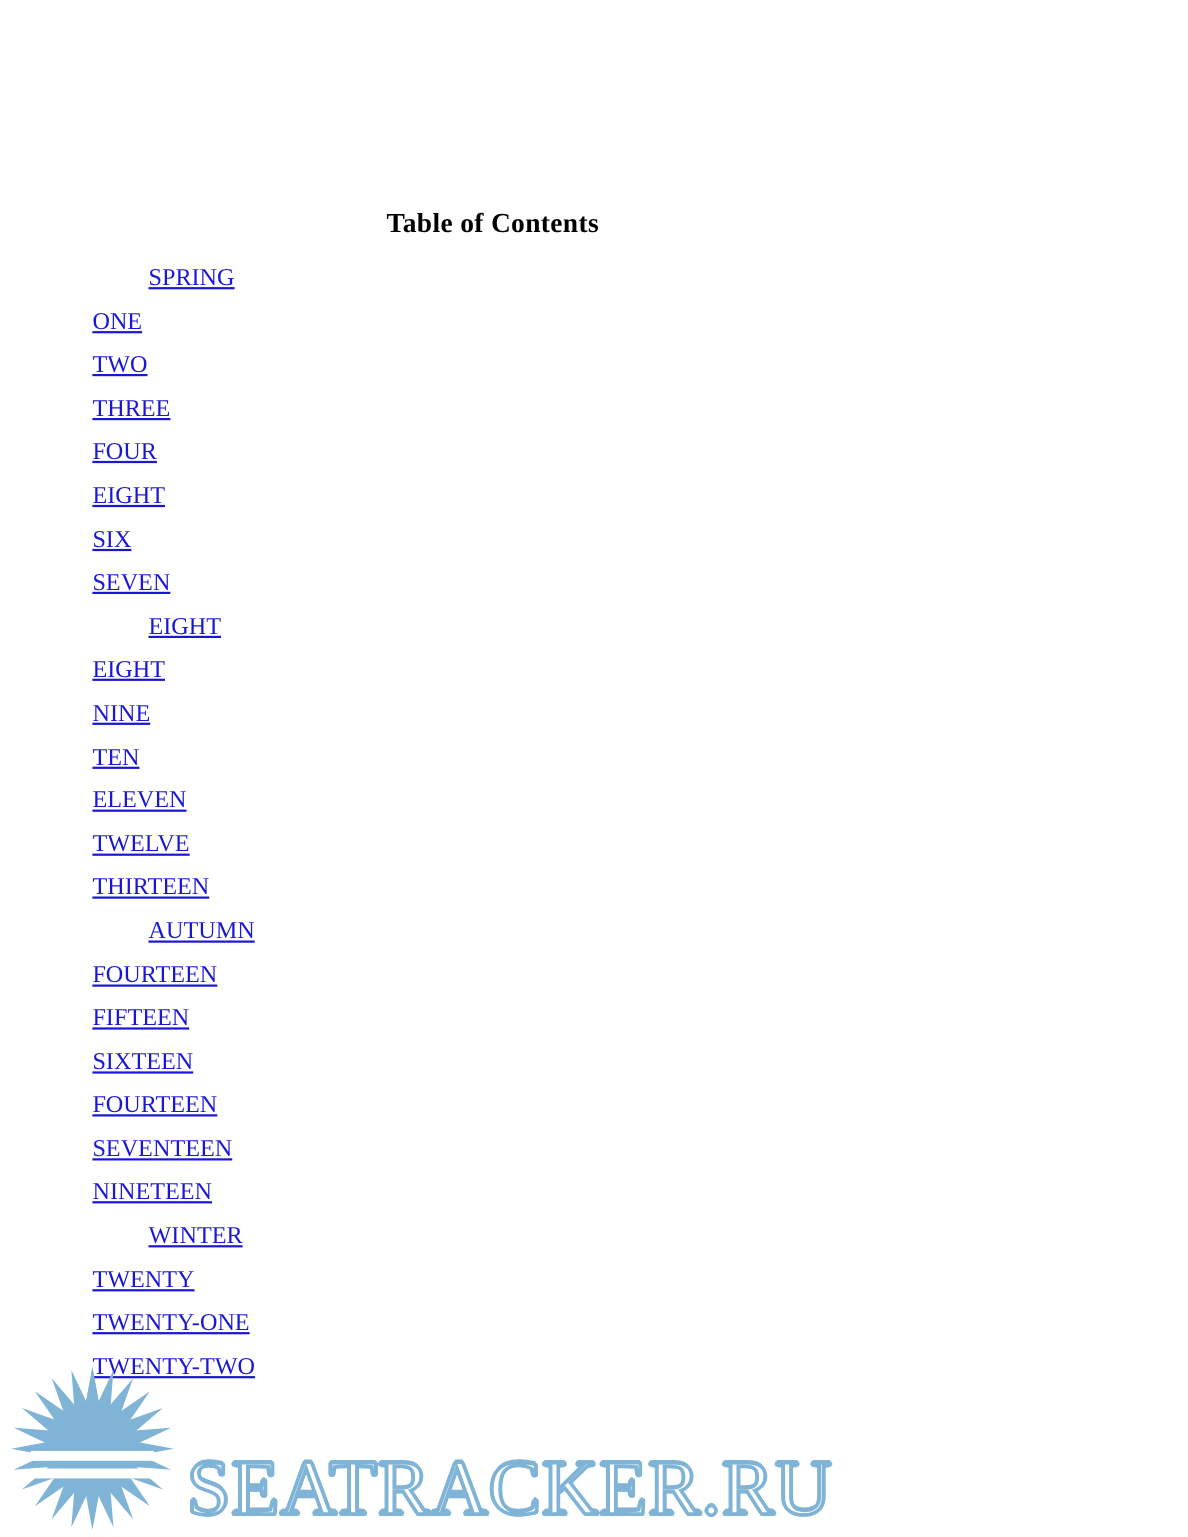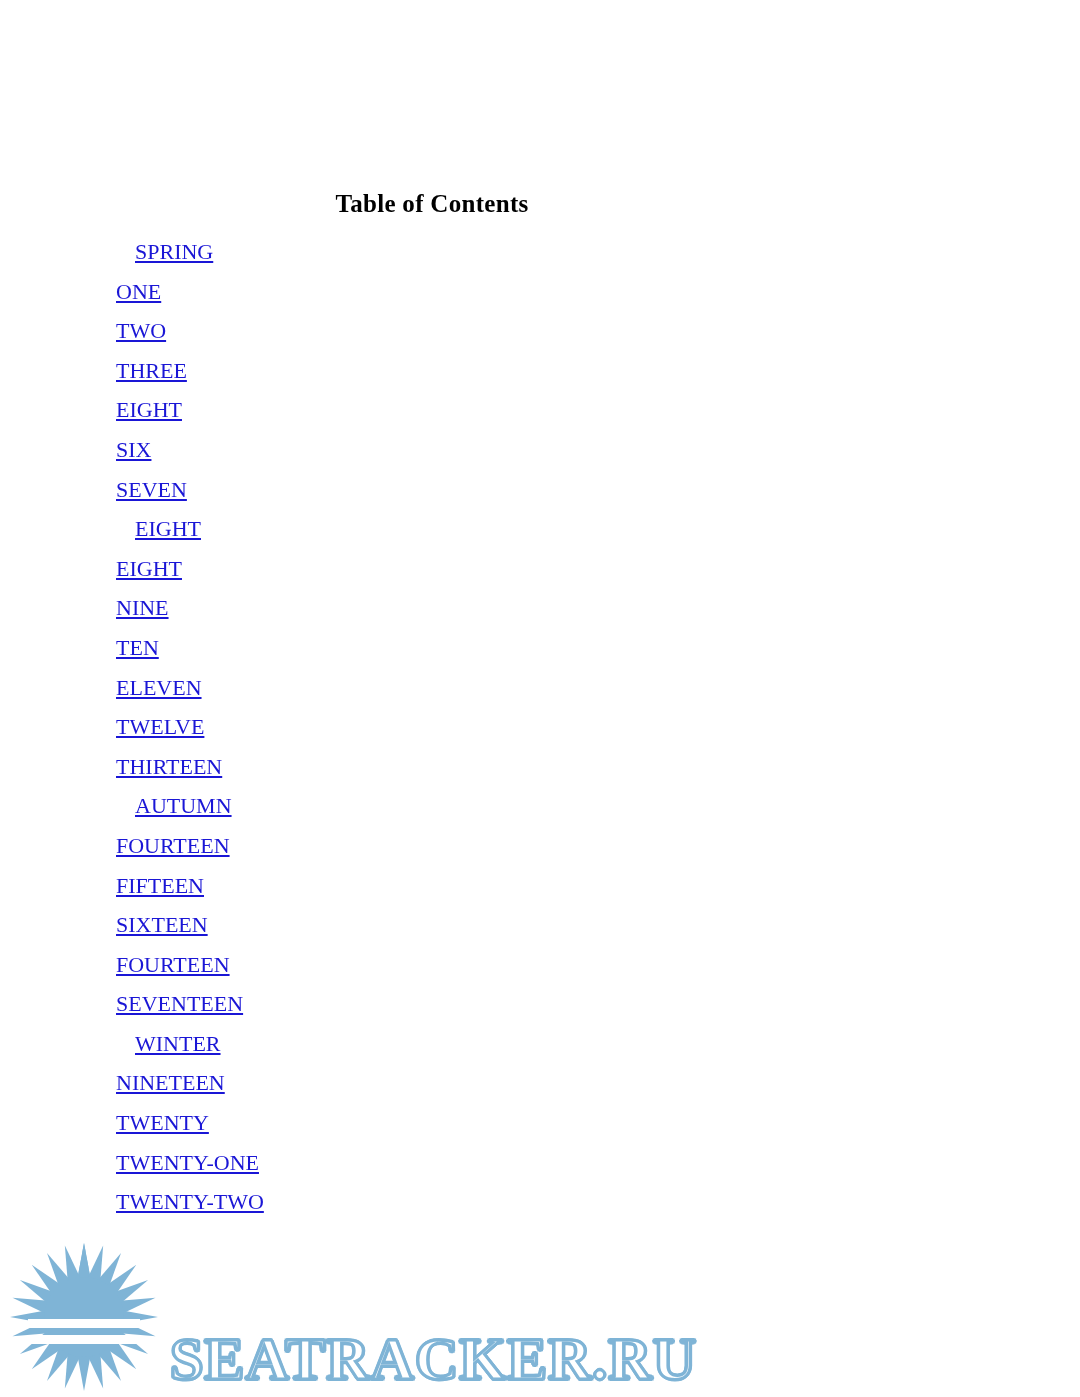--- a/index.html
+++ b/index.html
@@ -17,21 +17,21 @@
 
   .page {
     position: absolute;
     inset: 0;
     background: #ffffff;
   }
 
   .toc-title {
     position: absolute;
     top: 190px;
-    left: 0;
+    left: 16px;
     width: 864px;
     text-align: center;
     font-family: "Liberation Serif", serif;
     font-weight: bold;
     font-size: 25px;
     color: #000000;
     letter-spacing: 0.3px;
   }
 
   .toc-list {
@@ -51,21 +51,21 @@
   .toc-entry .link {
     font-family: "Liberation Serif", serif;
     font-size: 22px;
     color: #1a16d6;
     text-decoration: underline;
     text-underline-offset: 2px;
     cursor: pointer;
   }
 
   .level-0 { padding-left: 135px; }
-  .level-1 { padding-left: 116px; }
+  .level-1 { padding-left: 84px; }
 
   
   .watermark {
     position: absolute;
     left: 0;
     bottom: 0;
     width: 1080px;
     height: 160px;
     pointer-events: none;
   }
@@ -74,22 +74,22 @@
     left: 8px;
     bottom: 4px;
     width: 152px;
     height: 152px;
   }
   .wm-text {
     position: absolute;
     left: 170px;
     bottom: 8px;
     font-family: "Liberation Serif", serif;
-    font-weight: bold;
-    font-size: 60px;
+    font-weight: normal;
+    font-size: 71px;
     letter-spacing: 1px;
     color: #ffffff;
     -webkit-text-stroke: 3px #7fb4d6;
     text-shadow:
        2px 0 0 #7fb4d6, -2px 0 0 #7fb4d6,
        0 2px 0 #7fb4d6, 0 -2px 0 #7fb4d6;
     white-space: nowrap;
     line-height: 1;
   }
 </style>
@@ -98,38 +98,39 @@
 
 <div class="page">
 
   <div class="toc-title">Table of Contents</div>
 
   <div class="toc-list" id="toc-list">
       <div class="toc-entry level-0"><span class="link">SPRING</span></div>
       <div class="toc-entry level-1"><span class="link">ONE</span></div>
       <div class="toc-entry level-1"><span class="link">TWO</span></div>
       <div class="toc-entry level-1"><span class="link">THREE</span></div>
+      <div class="toc-entry level-1"><span class="link">FOUR</span></div>
       <div class="toc-entry level-1"><span class="link">EIGHT</span></div>
       <div class="toc-entry level-1"><span class="link">SIX</span></div>
       <div class="toc-entry level-1"><span class="link">SEVEN</span></div>
       <div class="toc-entry level-0"><span class="link">EIGHT</span></div>
       <div class="toc-entry level-1"><span class="link">EIGHT</span></div>
       <div class="toc-entry level-1"><span class="link">NINE</span></div>
       <div class="toc-entry level-1"><span class="link">TEN</span></div>
       <div class="toc-entry level-1"><span class="link">ELEVEN</span></div>
       <div class="toc-entry level-1"><span class="link">TWELVE</span></div>
       <div class="toc-entry level-1"><span class="link">THIRTEEN</span></div>
       <div class="toc-entry level-0"><span class="link">AUTUMN</span></div>
       <div class="toc-entry level-1"><span class="link">FOURTEEN</span></div>
       <div class="toc-entry level-1"><span class="link">FIFTEEN</span></div>
       <div class="toc-entry level-1"><span class="link">SIXTEEN</span></div>
       <div class="toc-entry level-1"><span class="link">FOURTEEN</span></div>
       <div class="toc-entry level-1"><span class="link">SEVENTEEN</span></div>
+      <div class="toc-entry level-1"><span class="link">NINETEEN</span></div>
       <div class="toc-entry level-0"><span class="link">WINTER</span></div>
-      <div class="toc-entry level-1"><span class="link">NINETEEN</span></div>
       <div class="toc-entry level-1"><span class="link">TWENTY</span></div>
       <div class="toc-entry level-1"><span class="link">TWENTY-ONE</span></div>
       <div class="toc-entry level-1"><span class="link">TWENTY-TWO</span></div>
     </div>
 
   <div class="watermark">
     <svg class="wm-sun" viewBox="0 0 152 152">
       <g fill="#7fb4d6">
         <g id="rays">
           <polygon points="76,2 83,40 69,40"></polygon>

